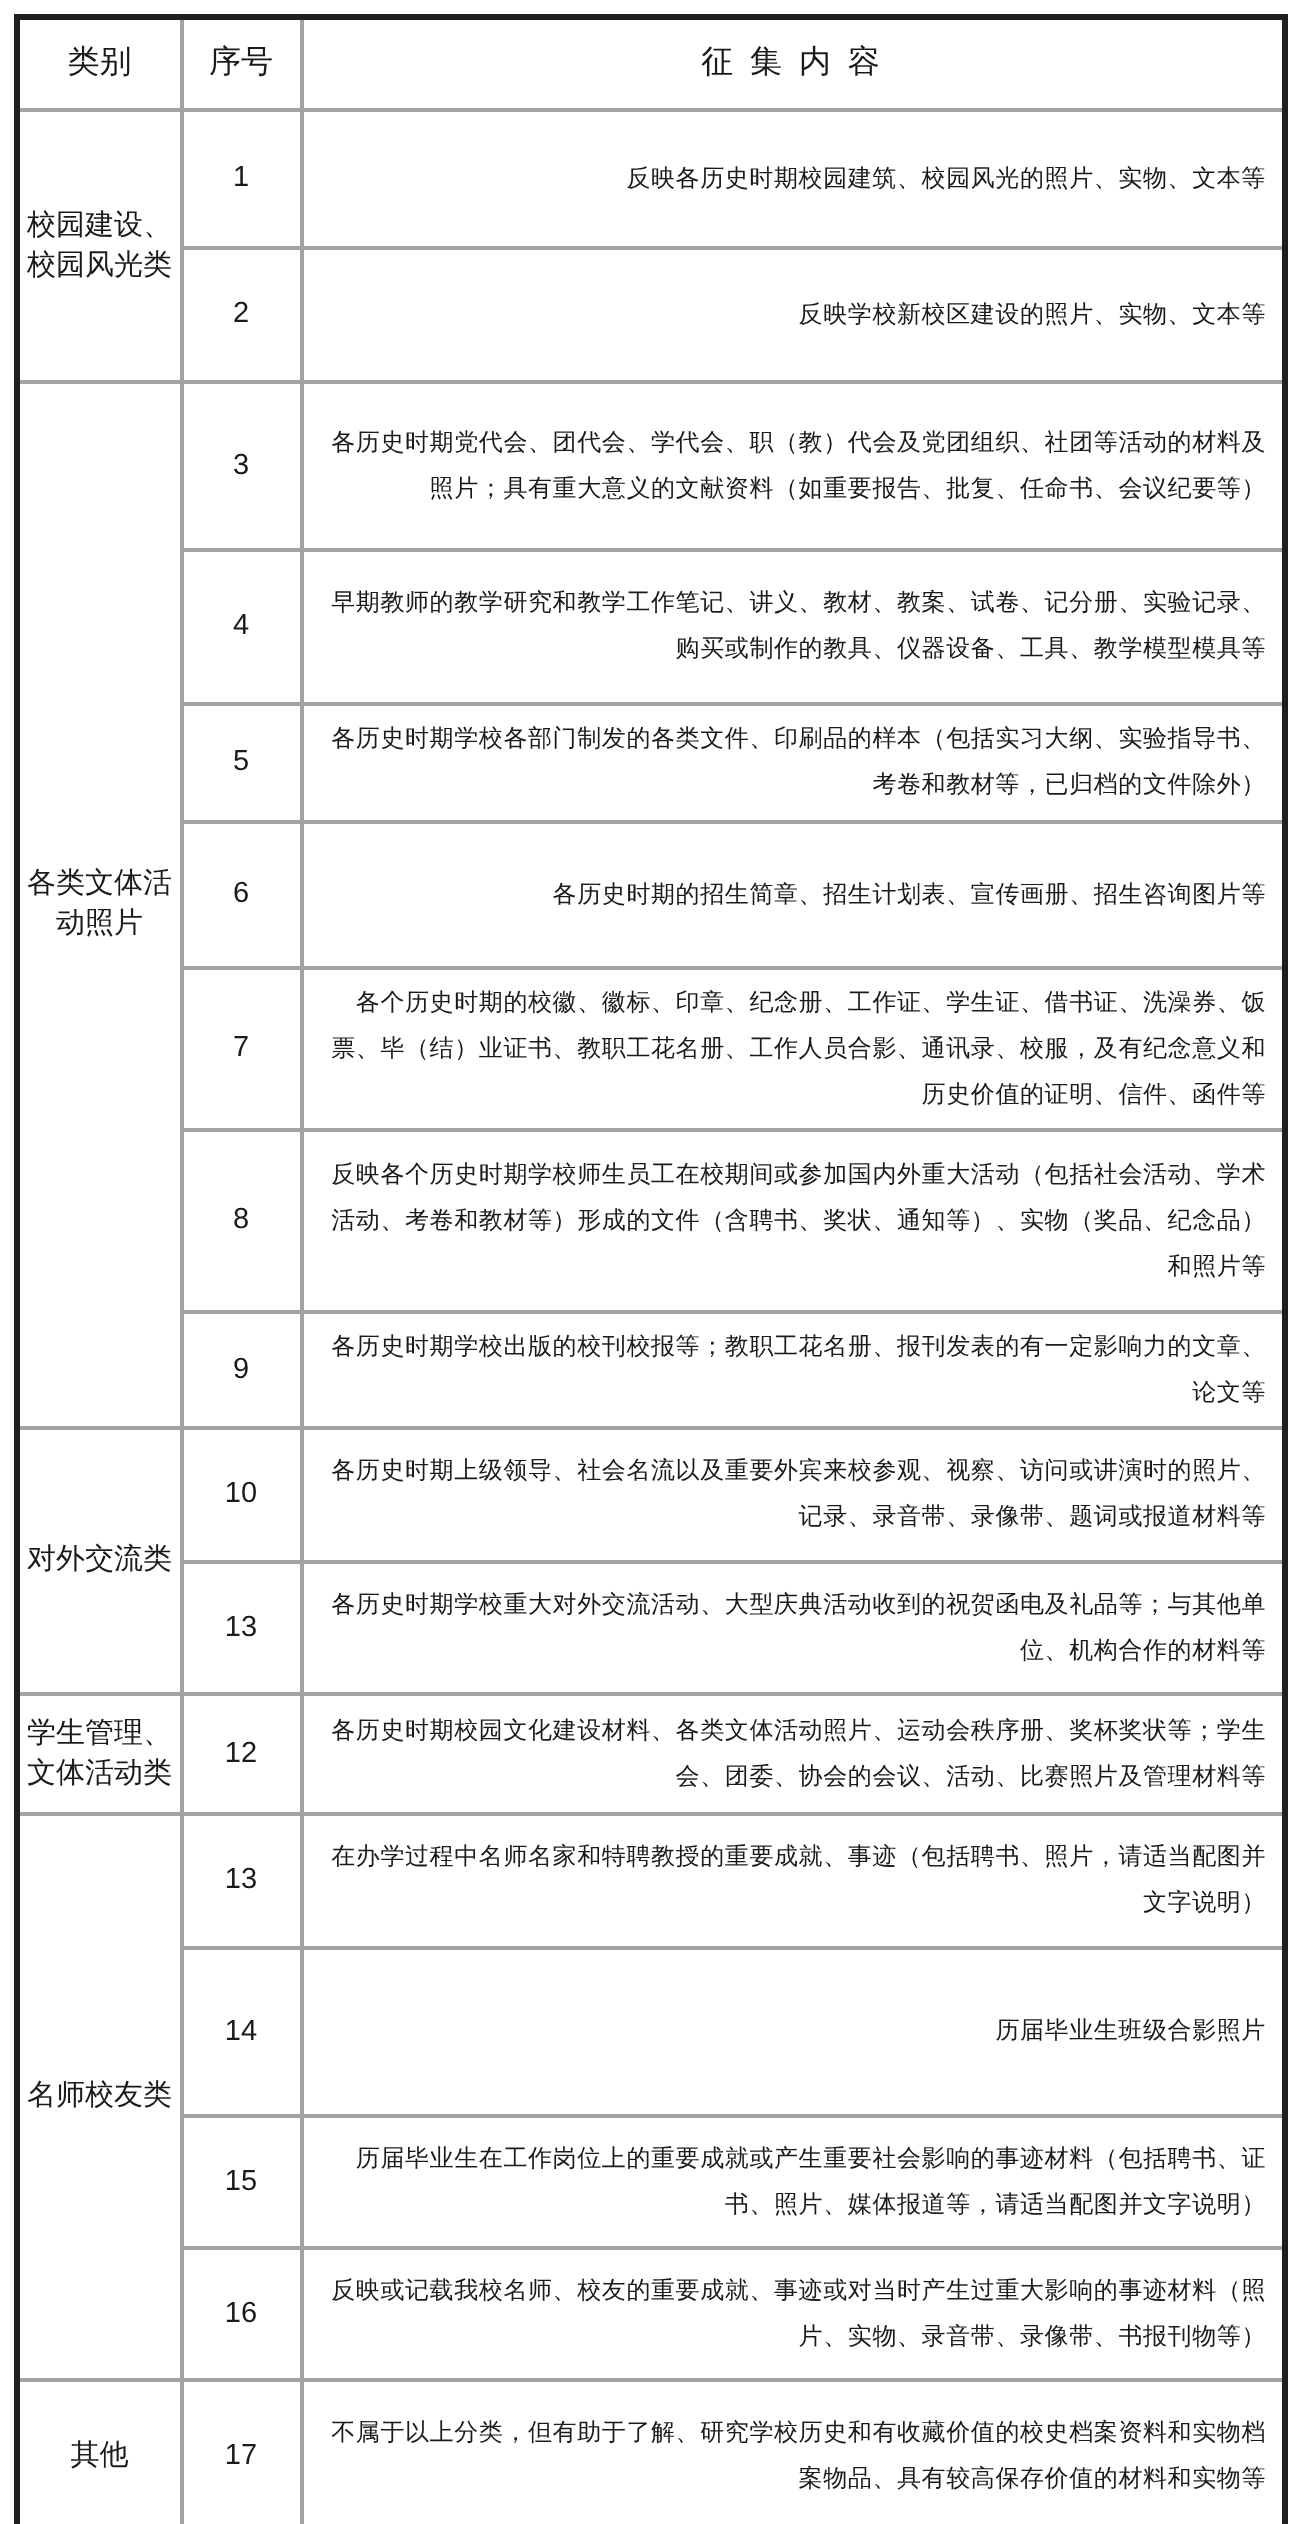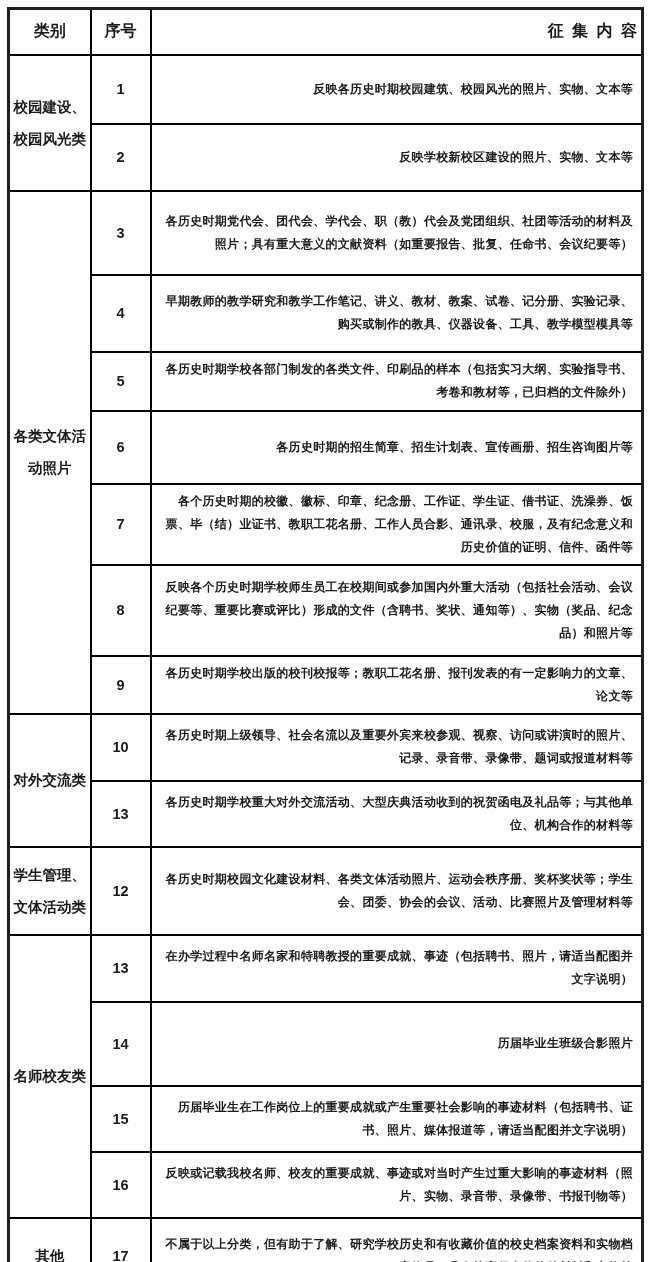--- a/index.html
+++ b/index.html
@@ -21,39 +21,38 @@
     border-collapse: collapse;
     width: 634px;
     table-layout: fixed;
     border: 3px solid #1f1f1f;
   }
   table.collection col.c-cat { width: 82px; }
   table.collection col.c-no  { width: 60px; }
   table.collection col.c-content { width: 492px; }
   table.collection th,
   table.collection td {
-    border: 2px solid #000000;
-    font-weight: 700;
+    border: 2px solid #a3a3a3;
+    font-weight: 400;
     vertical-align: middle;
     box-sizing: border-box;
     overflow: hidden;
   }
   th.hdr {
     font-size: 16px;
     text-align: center;
     padding: 2px;
   }
   th.hdr-content {
     letter-spacing: 2px;
-    text-align: right;
   }
   td.cat {
     font-size: 14.5px;
     text-align: center;
-    line-height: 32px;
+    line-height: 20px;
     padding: 2px 3px;
   }
   td.no {
     font-size: 14.5px;
     text-align: center;
     padding: 2px;
   }
   td.content {
     font-size: 12px;
     line-height: 23px;
@@ -67,21 +66,21 @@
   tr.h-r2  { height: 67px; }
   tr.h-r3  { height: 84px; }
   tr.h-r4  { height: 77px; }
   tr.h-r5  { height: 59px; }
   tr.h-r6  { height: 73px; }
   tr.h-r7  { height: 81px; }
   tr.h-r8  { height: 91px; }
   tr.h-r9  { height: 58px; }
   tr.h-r10 { height: 67px; }
   tr.h-r11 { height: 66px; }
-  tr.h-r12 { height: 88px; }
+  tr.h-r12 { height: 60px; }
   tr.h-r13 { height: 67px; }
   tr.h-r14 { height: 84px; }
   tr.h-r15 { height: 66px; }
   tr.h-r16 { height: 66px; }
   tr.h-r17 { height: 78px; }
 </style>
 </head>
 <body>
 
 <div class="page">
@@ -124,21 +123,21 @@
       <tr class="h-r6">
         <td class="no">6</td>
         <td class="content">各历史时期的招生简章、招生计划表、宣传画册、招生咨询图片等</td>
       </tr>
       <tr class="h-r7">
         <td class="no">7</td>
         <td class="content">各个历史时期的校徽、徽标、印章、纪念册、工作证、学生证、借书证、洗澡券、饭票、毕（结）业证书、教职工花名册、工作人员合影、通讯录、校服，及有纪念意义和历史价值的证明、信件、函件等</td>
       </tr>
       <tr class="h-r8">
         <td class="no">8</td>
-        <td class="content">反映各个历史时期学校师生员工在校期间或参加国内外重大活动（包括社会活动、会议纪要等、重要比赛或评比）形成的文件（含聘书、奖状、通知等）、实物（奖品、纪念品）和照片等</td>
+        <td class="content">反映各个历史时期学校师生员工在校期间或参加国内外重大活动（包括社会活动、学术活动、考卷和教材等）形成的文件（含聘书、奖状、通知等）、实物（奖品、纪念品）和照片等</td>
       </tr>
       <tr class="h-r9">
         <td class="no">9</td>
         <td class="content">各历史时期学校出版的校刊校报等；教职工花名册、报刊发表的有一定影响力的文章、论文等</td>
       </tr>
       <tr class="h-r10">
         <td class="cat" rowspan="2">对外交流类</td>
         <td class="no">10</td>
         <td class="content">各历史时期上级领导、社会名流以及重要外宾来校参观、视察、访问或讲演时的照片、记录、录音带、录像带、题词或报道材料等</td>
       </tr>

